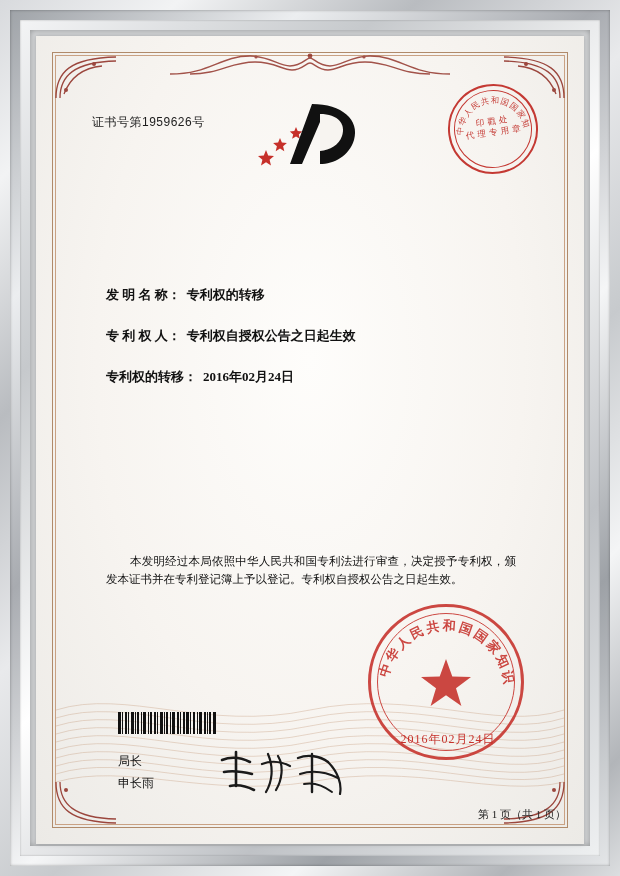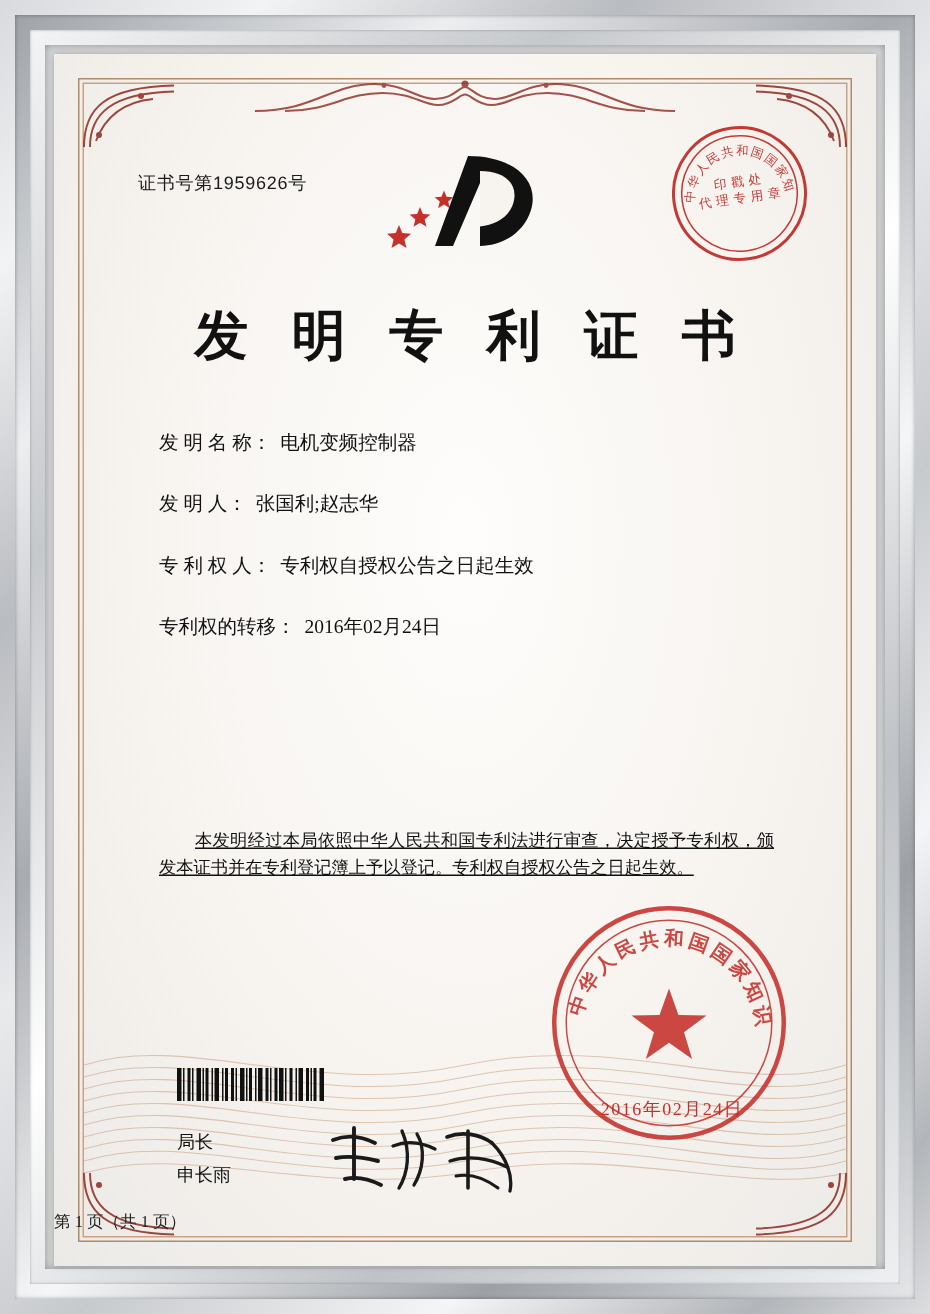--- a/index.html
+++ b/index.html
@@ -158,20 +158,21 @@
     font-size: 8.5px;
     line-height: 11px;
     letter-spacing: .5px;
   }
 
   
   .fields {
     position: absolute;
     left: 70px; top: 250px;
     width: 420px;
+    font-weight: bold;
   }
   .field-row {
     display: flex;
     align-items: baseline;
     margin-bottom: 23px;
     font-size: 13px;
     color: #111;
     font-family: "Liberation Serif", serif;
   }
   .field-label {
@@ -193,21 +194,20 @@
     width: 410px;
     font-family: "Liberation Serif", serif;
     font-size: 11.5px;
     line-height: 18px;
     color: #111;
     text-align: justify;
   }
   .paragraphs p {
     margin: 0 0 1px 0;
     text-indent: 24px;
-    text-decoration: underline;
   }
 
   
   .barcode {
     position: absolute;
     left: 82px; top: 676px;
     width: 126px; height: 22px;
     display: flex;
     align-items: stretch;
     gap: 0;
@@ -275,23 +275,23 @@
     position: absolute;
     left: 20px; right: 20px; bottom: 44px;
     height: 120px;
     opacity: .55;
     pointer-events: none;
   }
   .waves svg { width: 100%; height: 100%; display: block; }
 
   .page-footer {
     position: absolute;
-    left: 0; right: 0;
+    left: 0; right: 18px;
     bottom: 22px;
-    text-align: left;
+    text-align: right;
     font-family: "Liberation Serif", serif;
     font-size: 11px;
     color: #222;
   }
 </style>
 </head>
 <body>
 
 <div class="frame-outer">
   <div class="frame-bevel-1"></div>
@@ -375,30 +375,25 @@
           <textPath href="#arcTop" startOffset="3%">中华人民共和国国家知识产权局</textPath>
         </text>
       </svg>
     </div>
     <div class="mid-lines">
       <div>印 戳 处</div>
       <div>代 理 专 用 章</div>
     </div>
   </div>
 
-  <div class="title">发 明 专 利 证 书</div>
 
   <div class="fields">
     <div class="field-row">
       <span class="field-label">发 明 名 称：</span>
-      <span class="field-value">电机变频控制器</span>
-    </div>
-    <div class="field-row">
-      <span class="field-label">发 明 人：</span>
-      <span class="field-value">张国利;赵志华</span>
+      <span class="field-value">专利权的转移</span>
     </div>
     <div class="field-row">
       <span class="field-label">专 利 权 人：</span>
       <span class="field-value">专利权自授权公告之日起生效</span>
     </div>
     <div class="field-row">
       <span class="field-label">专利权的转移：</span>
       <span class="field-value">2016年02月24日</span>
     </div>
   </div>

